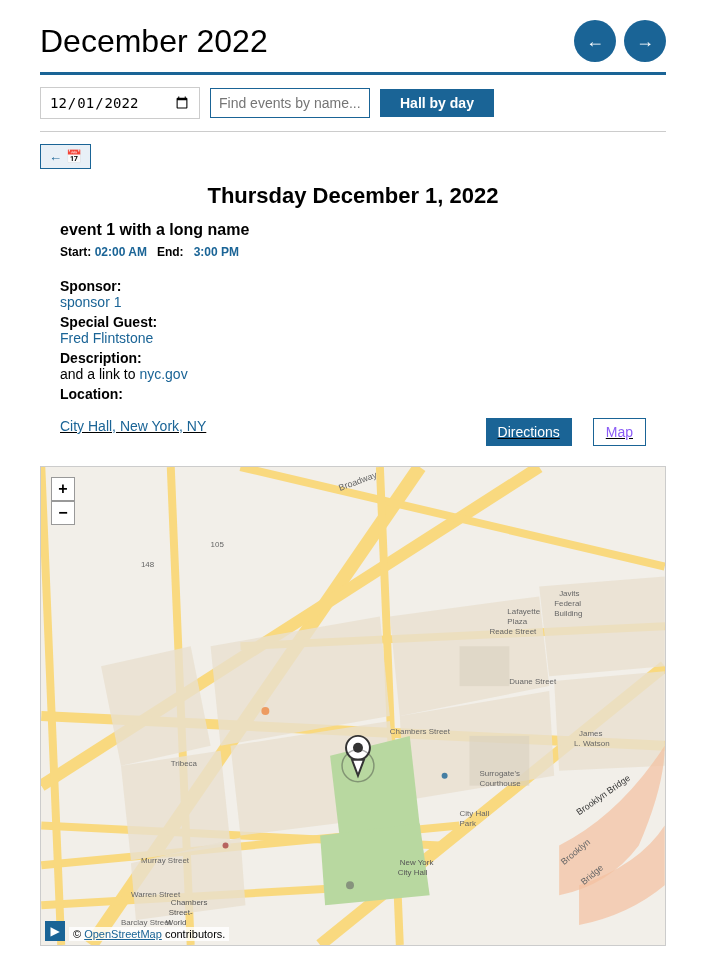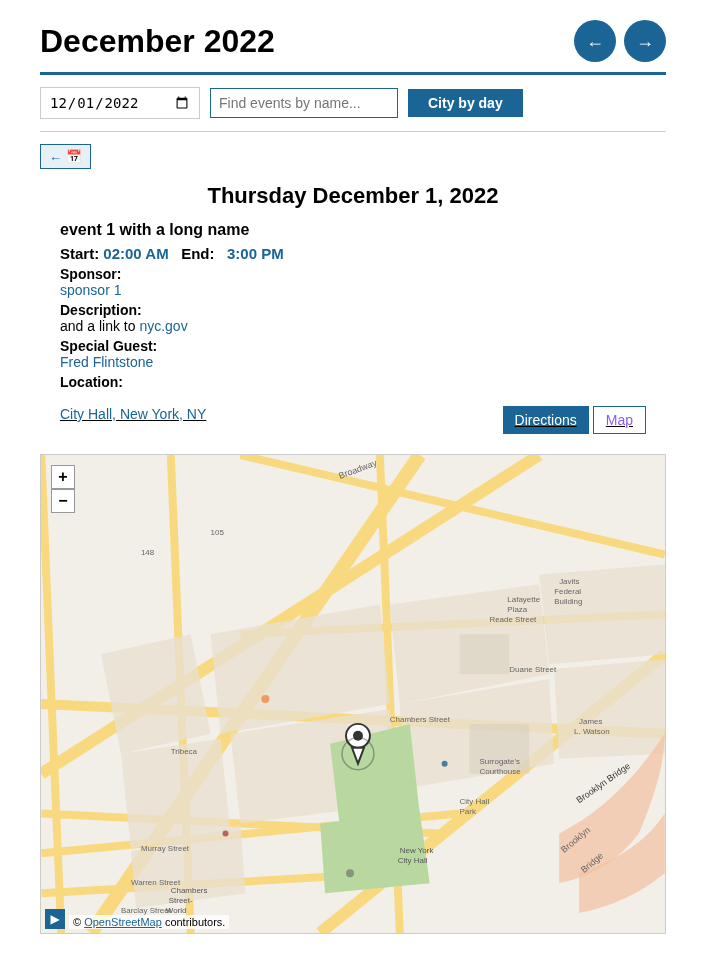--- a/index.html
+++ b/index.html
@@ -14,21 +14,21 @@
 
     .header-section {
       padding: 20px 40px 10px 40px;
       display: flex;
       align-items: center;
       justify-content: space-between;
     }
 
     .month-title {
       font-size: 32px;
-      font-weight: bold;
+      font-weight: normal;
       color: #000;
     }
 
     .nav-buttons {
       display: flex;
       gap: 8px;
     }
 
     .nav-btn {
       width: 42px;
@@ -62,21 +62,21 @@
       border: 1px solid #ccc;
       font-size: 14px;
       width: 160px;
       color: #000;
     }
 
     .search-input {
       padding: 6px 8px;
       border: 1px solid #1a6496;
       font-size: 14px;
-      width: 188px;
+      width: 160px;
       color: #888;
     }
 
     .view-day-btn {
       padding: 6px 20px;
       background: #1a6496;
       color: #fff;
       border: none;
       font-size: 14px;
       cursor: pointer;
@@ -118,22 +118,22 @@
     }
 
     .event-title {
       font-size: 16px;
       font-weight: bold;
       color: #000;
       margin-bottom: 6px;
     }
 
     .event-time-row {
-      margin-bottom: 4px;
-      font-size: 15px;
+      margin-bottom: 19px;
+      font-size: 12px;
     }
 
     .event-time-row .label {
       font-weight: bold;
       color: #000;
     }
 
     .event-time-row .time-blue {
       color: #1a6496;
       font-weight: bold;
@@ -163,21 +163,21 @@
       text-decoration: underline;
     }
 
     .location-text {
       color: #1a6496;
       font-size: 14px;
     }
 
     .location-buttons {
       display: flex;
-      gap: 4px;
+      gap: 21px;
     }
 
     .dir-btn {
       padding: 5px 12px;
       background: #1a6496;
       color: #fff;
       border: none;
       font-size: 14px;
       cursor: pointer;
     }
@@ -270,21 +270,21 @@
     <button class="nav-btn">←</button>
     <button class="nav-btn">→</button>
   </div>
 </div>
 
 <div class="divider-blue"></div>
 
 <div class="controls-section">
   <input type="date" class="date-input" value="2022-12-01" style="">
   <input type="text" class="search-input" placeholder="Find events by name..." style="">
-  <button class="view-day-btn">City by day</button>
+  <button class="view-day-btn">Hall by day</button>
 </div>
 
 <div class="divider-light"></div>
 
 <div class="calendar-back-section">
   <button class="back-cal-btn">
     <span>←</span>
     <span>📅</span>
   </button>
 </div>
@@ -303,29 +303,29 @@
     <span class="time-blue">3:00 PM</span>
   </div>
 
   <div class="event-field">
     <span class="field-label">Sponsor:</span>
     <br>
     <span class="field-value-link" style="color:#1a6496;">sponsor 1</span>
   </div>
 
   <div class="event-field" style="margin-top:4px;">
+    <span class="field-label">Special Guest:</span>
+    <br>
+    <span style="color:#1a6496;">Fred Flintstone</span>
+  </div>
+
+  <div class="event-field" style="margin-top:4px;">
     <span class="field-label">Description:</span>
     <br>
     <span>and a link to </span><a class="field-value-link" href="#">nyc.gov</a>
-  </div>
-
-  <div class="event-field" style="margin-top:4px;">
-    <span class="field-label">Special Guest:</span>
-    <br>
-    <span style="color:#1a6496;">Fred Flintstone</span>
   </div>
 
   <div class="event-field" style="margin-top:4px;">
     <span class="field-label">Location:</span>
   </div>
 
   <div class="location-row">
     <span class="location-text">City Hall, New York, NY</span>
     <div class="location-buttons">
       <button class="dir-btn">Directions</button>

